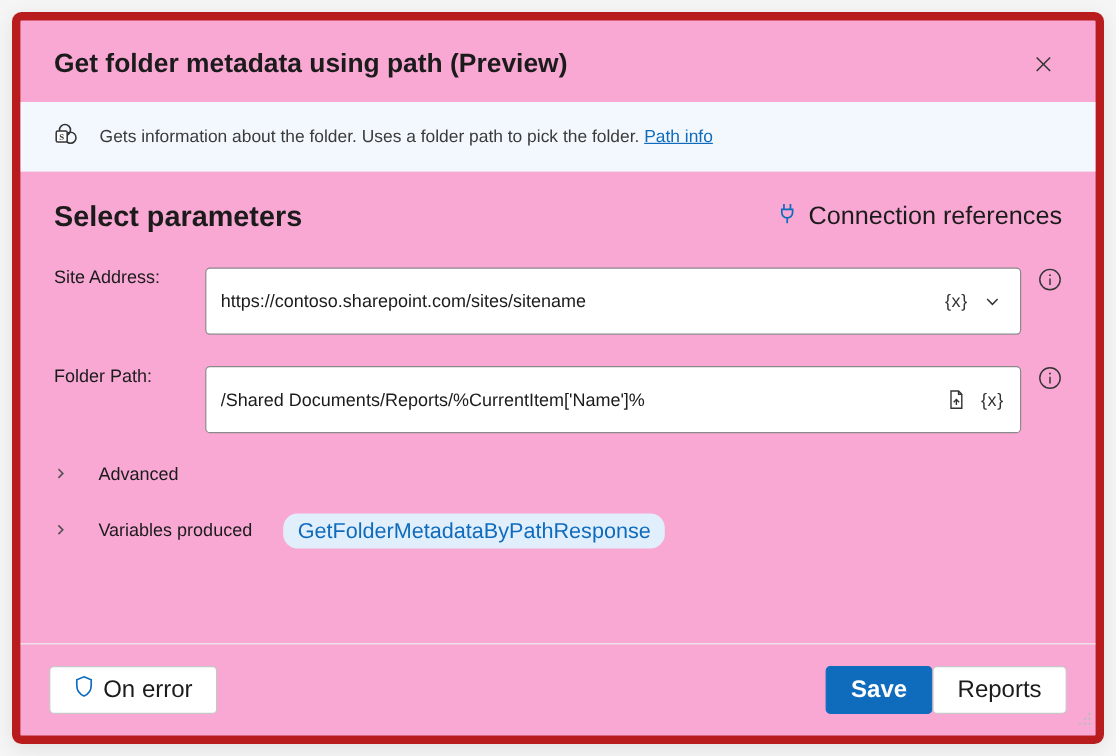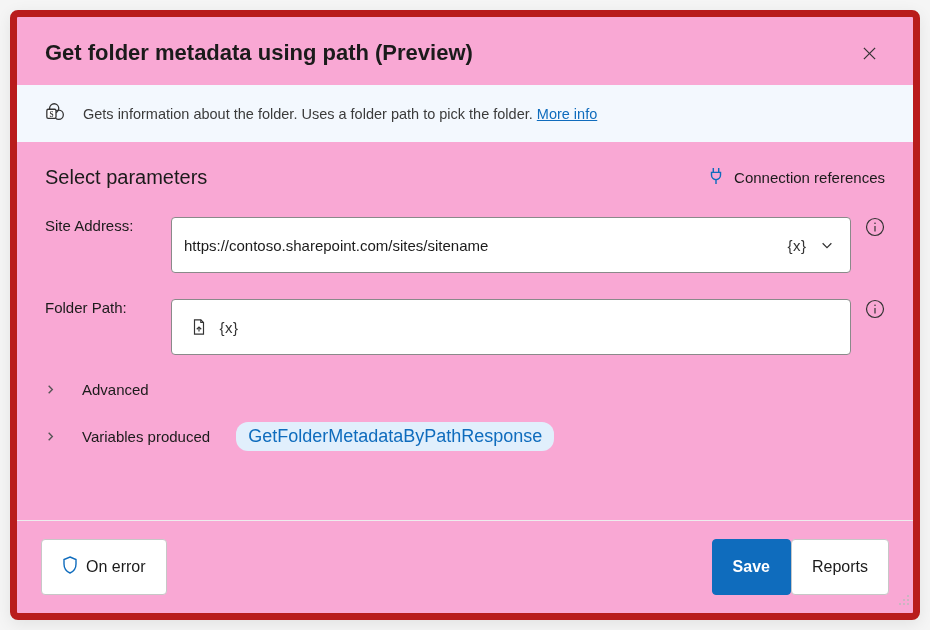--- a/index.html
+++ b/index.html
@@ -62,30 +62,30 @@
       padding: 24px 28px 10px 28px;
       overflow-y: auto;
     }
     .section-row {
       display: flex;
       justify-content: space-between;
       align-items: center;
       margin-bottom: 28px;
     }
     .section-title {
-      font-size: 20px;
-      font-weight: 400;
+      font-size: 24px;
+      font-weight: 700;
       color: #1b1b1b;
     }
     .conn-ref {
       display: flex;
       align-items: center;
       gap: 10px;
       color: #1b1b1b;
-      font-size: 15px;
+      font-size: 21px;
       cursor: pointer;
     }
     .plug-icon { color: #0f6cbd; }
     .param-row {
       display: flex;
       align-items: flex-start;
       gap: 14px;
       margin-bottom: 26px;
     }
     .param-label {
@@ -157,24 +157,24 @@
       font-weight: 500;
     }
     .footer {
       display: flex;
       justify-content: space-between;
       align-items: center;
       padding: 18px 24px;
       border-top: 1px solid #ededed;
     }
     .btn {
-      height: 56px;
+      height: 40px;
       padding: 0 20px;
       border-radius: 4px;
-      font-size: 16px;
+      font-size: 20px;
       font-family: inherit;
       cursor: pointer;
       display: flex;
       align-items: center;
       gap: 8px;
       border: 1px solid #c7c7c7;
       background: #fff;
       color: #1b1b1b;
     }
     .btn-primary {
@@ -212,21 +212,21 @@
   <div class="info-banner">
     <span class="sp-icon">
       <svg width="22" height="22" viewBox="0 0 24 24" fill="none" stroke="#333" stroke-width="1.4">
         <circle cx="10" cy="8" r="5"></circle>
         <circle cx="15" cy="15" r="5"></circle>
         <rect x="2" y="9" width="10" height="10" rx="1.5" fill="#fff"></rect>
         <text x="7" y="17" font-size="8" text-anchor="middle" fill="#333" stroke="none" font-family="Segoe UI" font-weight="600">S</text>
       </svg>
     </span>
     <span>
-      <span>Gets information about the folder. Uses a folder path to pick the folder. </span><a href="#">More info</a>
+      <span>Gets information about the folder. Uses a folder path to pick the folder. </span><a href="#">Path info</a>
     </span>
   </div>
 
   <div class="body-area">
 
     <div class="section-row">
       <div class="section-title">Select parameters</div>
       <div class="conn-ref">
         <span class="plug-icon">
           <svg width="16" height="18" viewBox="0 0 16 20" fill="none" stroke="currentColor" stroke-width="1.6">
@@ -256,20 +256,21 @@
           <circle cx="10" cy="10" r="8.5"></circle>
           <circle cx="10" cy="6.3" r="0.8" fill="currentColor" stroke="none"></circle>
           <line x1="10" y1="9" x2="10" y2="14.5"></line>
         </svg>
       </span>
     </div>
 
     <div class="param-row">
       <div class="param-label">Folder Path:</div>
       <div class="input-wrap">
+        <input type="text" value="/Shared Documents/Reports/%CurrentItem['Name']%" style="">
         <span class="input-btn">
           <svg width="18" height="18" viewBox="0 0 20 20" fill="none" stroke="currentColor" stroke-width="1.3">
             <path d="M5 2 h7 l3 3 v13 h-10 z"></path>
             <path d="M12 2 v3 h3"></path>
             <path d="M10 15 v-5"></path>
             <polyline points="7.5,12.5 10,10 12.5,12.5"></polyline>
           </svg>
         </span>
         <span class="input-btn brace-token">{x}</span>
       </div>

